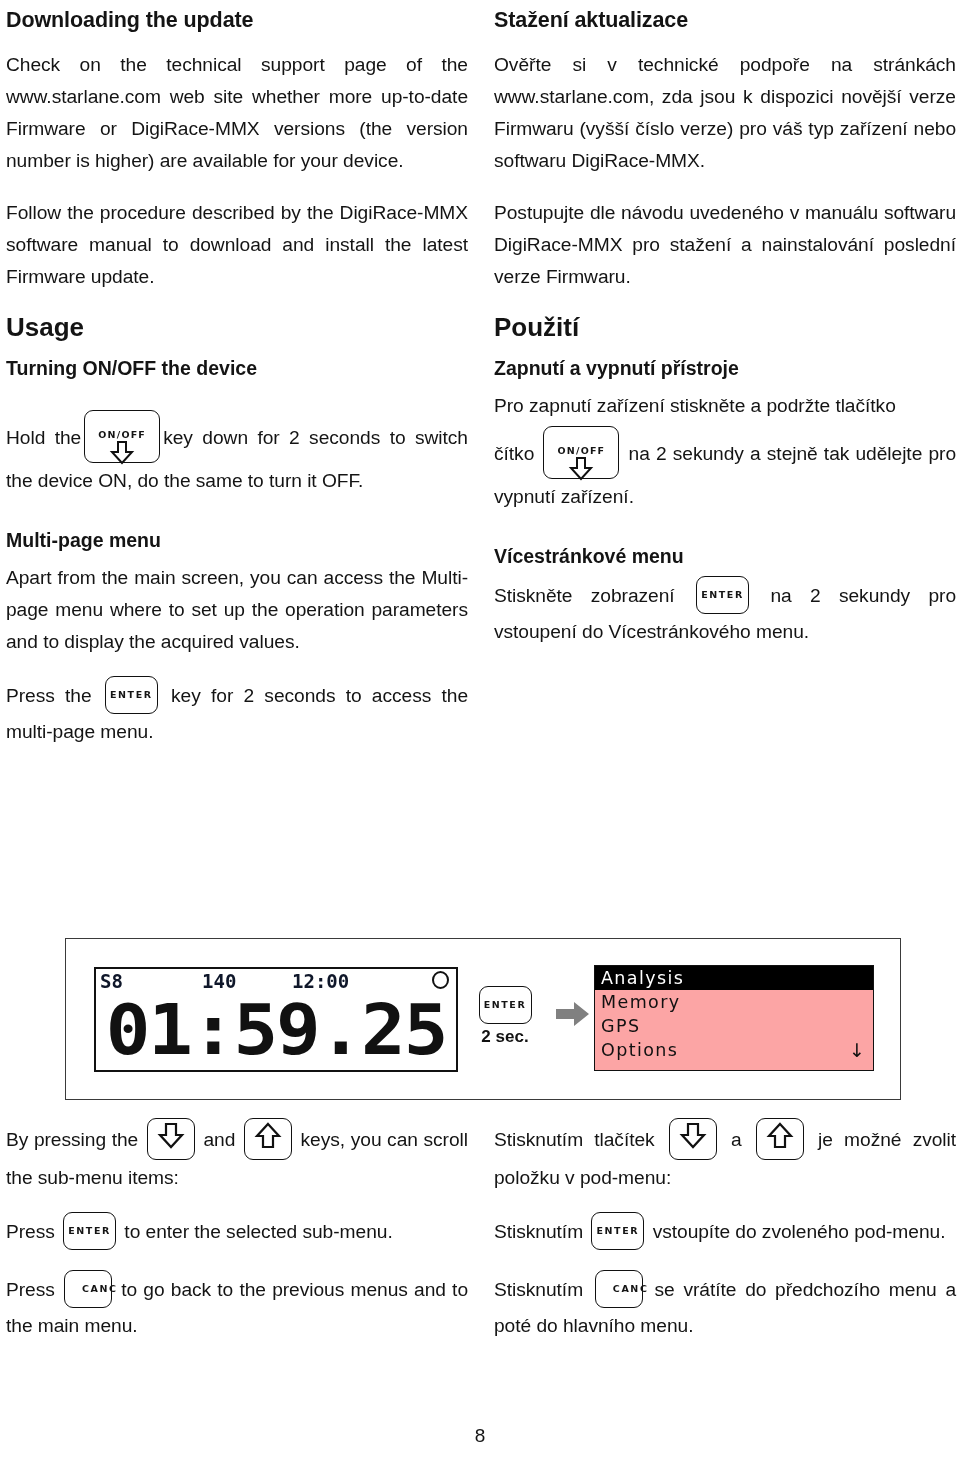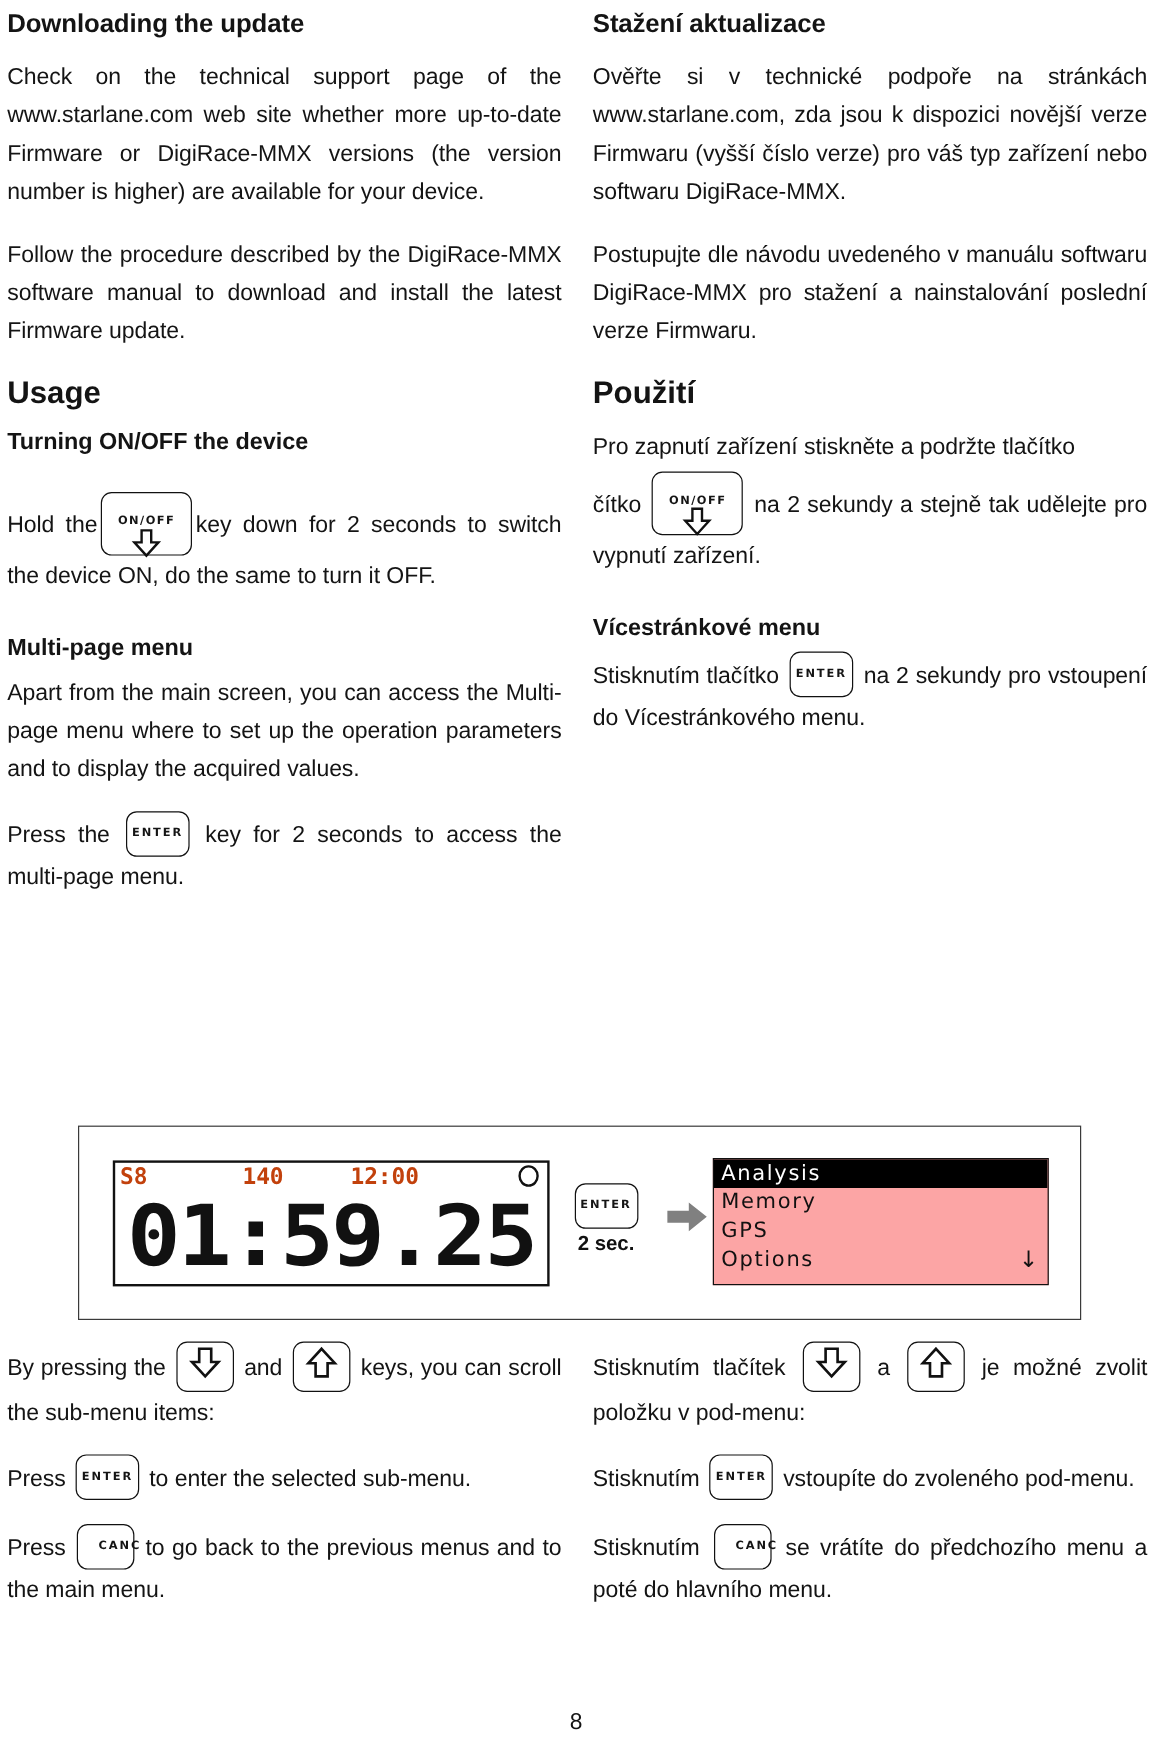--- a/index.html
+++ b/index.html
@@ -116,21 +116,21 @@
     position:relative;height:26px;
     border-bottom:0;
   }
   .lcd-top span{
     position:absolute;top:2px;
     font-family:"DejaVu Sans Mono","Liberation Mono",monospace;
     font-weight:bold;
     font-size:19px;
     line-height:20px;
     letter-spacing:0px;
-    color:#c2410c;
+    color:#0f172a;
   }
   .lcd-sat{left:4px;}
   .lcd-rpm{left:106px;}
   .lcd-clock{left:196px;}
   .lcd-circ{
     position:absolute;right:7px;top:4px;
     width:17px;height:18px;
     border:2.5px solid #111;border-radius:50%;
     box-sizing:border-box;
   }
@@ -231,33 +231,34 @@
     <div class="col right">
 
       <h2 class="sec">Stažení aktualizace</h2>
 
       <p class="body">Ověřte si v technické podpoře na stránkách www.starlane.com, zda jsou k dispozici novější verze Firmwaru (vyšší číslo verze) pro váš typ zařízení nebo softwaru  DigiRace-MMX.</p>
 
       <p class="body">Postupujte dle návodu uvedeného v manuálu softwaru DigiRace-MMX pro stažení a nainstalování poslední verze Firmwaru.</p>
 
       <h1 class="big">Použití</h1>
 
+      <h3 class="sub">Zapnutí a vypnutí přístroje</h3>
 
       <p class="body tight">Pro zapnutí zařízení stiskněte a podržte tlačítko</p>
 
       <p class="body"><span>čítko</span> <span class="kwrap"><span class="key konoff"><span class="kl">ON/OFF</span><svg width="28" height="26" viewBox="0 0 28 26">
                 <path d="M10 2 L18 2 L18 12 L24 12 L14 23 L4 12 L10 12 Z" fill="none" stroke="#111" stroke-width="2"></path>
               </svg></span></span> <span>na 2 sekundy a stejně tak udělejte pro vypnutí zařízení.</span></p>
 
       <div class="spacer-sm"></div>
 
       <h3 class="sub">Vícestránkové  menu</h3>
 
 
-      <p class="body nogap"><span>Stisknutím tlačítko</span> <span class="kwrap"><span class="key kenter"><span class="kl">ENTER</span></span></span> <span>na 2 sekundy pro vstoupení do Vícestránkového menu.</span></p>
+      <p class="body nogap"><span>Stiskněte zobrazení</span> <span class="kwrap"><span class="key kenter"><span class="kl">ENTER</span></span></span> <span>na 2 sekundy pro vstoupení do Vícestránkového menu.</span></p>
 
     </div>
   </div>
 
   <div class="figure">
 
     <div class="lcd">
       <div class="lcd-top">
         <span class="lcd-sat">S8</span>
         <span class="lcd-rpm">140</span>

